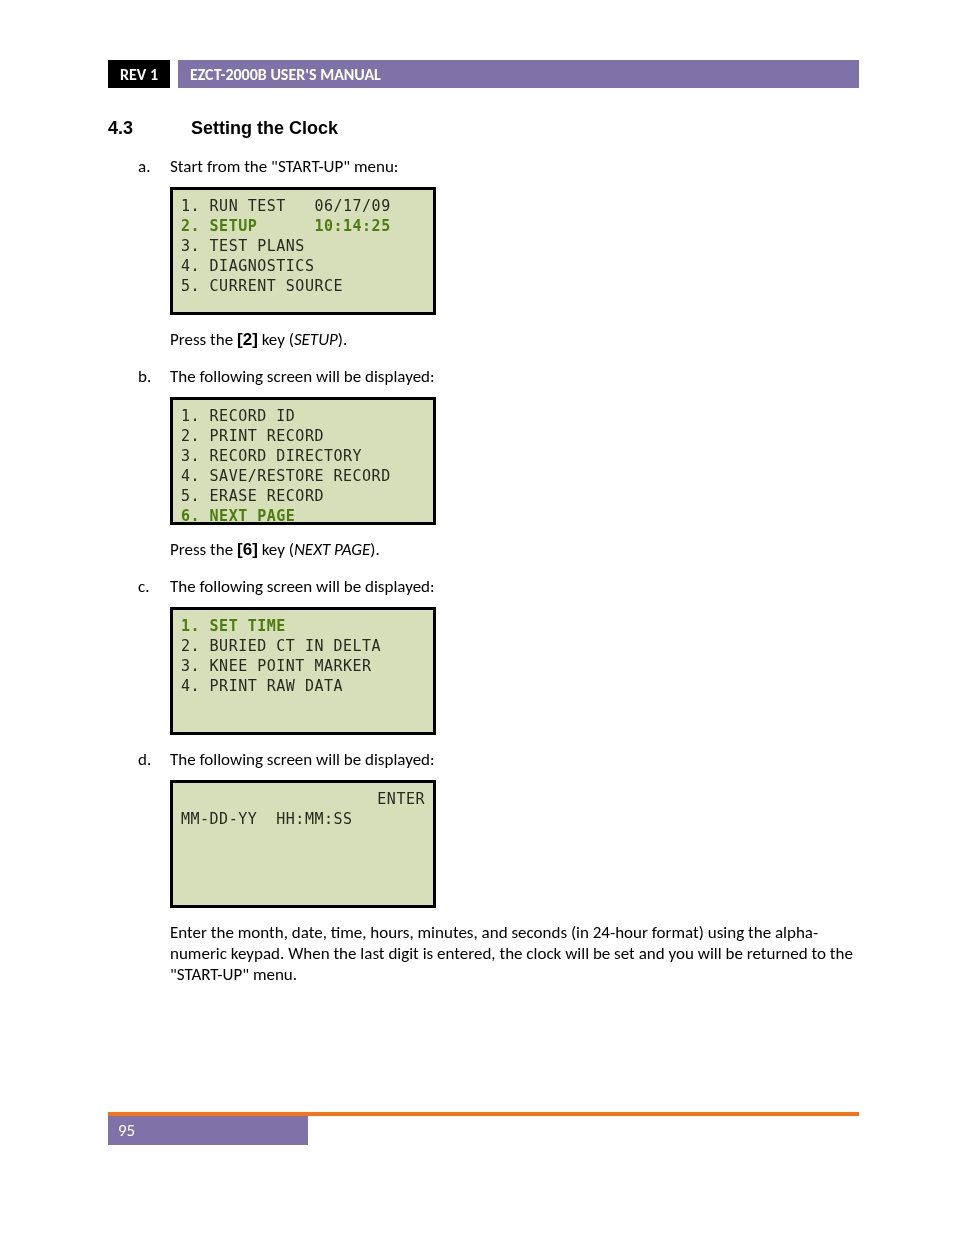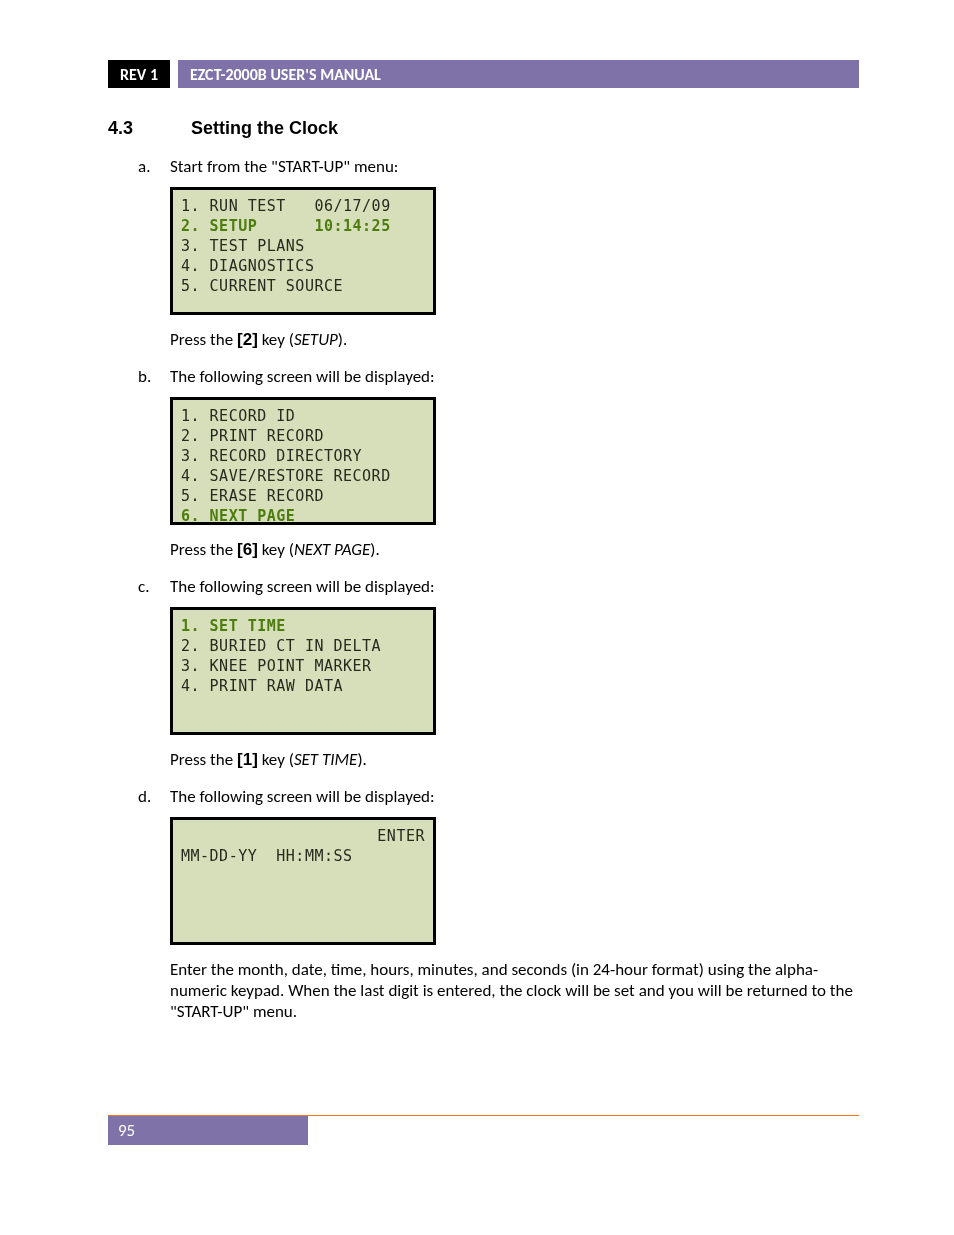--- a/index.html
+++ b/index.html
@@ -107,21 +107,21 @@
   .final-text {
     font-size: 17px;
     margin: 0 0 16px 62px;
   }
   .footer-bar {
     position: absolute;
     bottom: 90px;
     left: 108px;
     right: 95px;
     display: flex;
-    border-top: 1px solid #f97316;
+    border-top: 4px solid #f97316;
     padding-top: 0;
   }
   .footer-page {
     background: #7e72a8;
     color: #fff;
     font-size: 17px;
     padding: 4px 10px;
     width: 200px;
     box-sizing: border-box;
   }
@@ -170,23 +170,20 @@
   </div>
 
   <div class="step">
     <div class="step-marker">c.</div>
     <div class="step-body">The following screen will be displayed:</div>
   </div>
   <div class="lcd"><span class="bold">1. SET TIME</span>
 <span>2. BURIED CT IN DELTA</span>
 <span>3. KNEE POINT MARKER</span>
 <span>4. PRINT RAW DATA</span></div>
-  <div class="press-line">
-    <span>Press the </span><span class="key-bold">[1]</span><span> key (</span><span class="key-italic">SET TIME</span><span>).</span>
-  </div>
 
   <div class="step">
     <div class="step-marker">d.</div>
     <div class="step-body">The following screen will be displayed:</div>
   </div>
   <div class="lcd"><span class="center">ENTER</span><span>MM-DD-YY  HH:MM:SS</span></div>
   <div class="final-text">Enter the month, date, time, hours, minutes, and seconds (in 24-hour format) using the alpha-numeric keypad. When the last digit is entered, the clock will be set and you will be returned to the "START-UP" menu.</div>
 
   <div class="footer-bar">
     <div class="footer-page">95</div>

